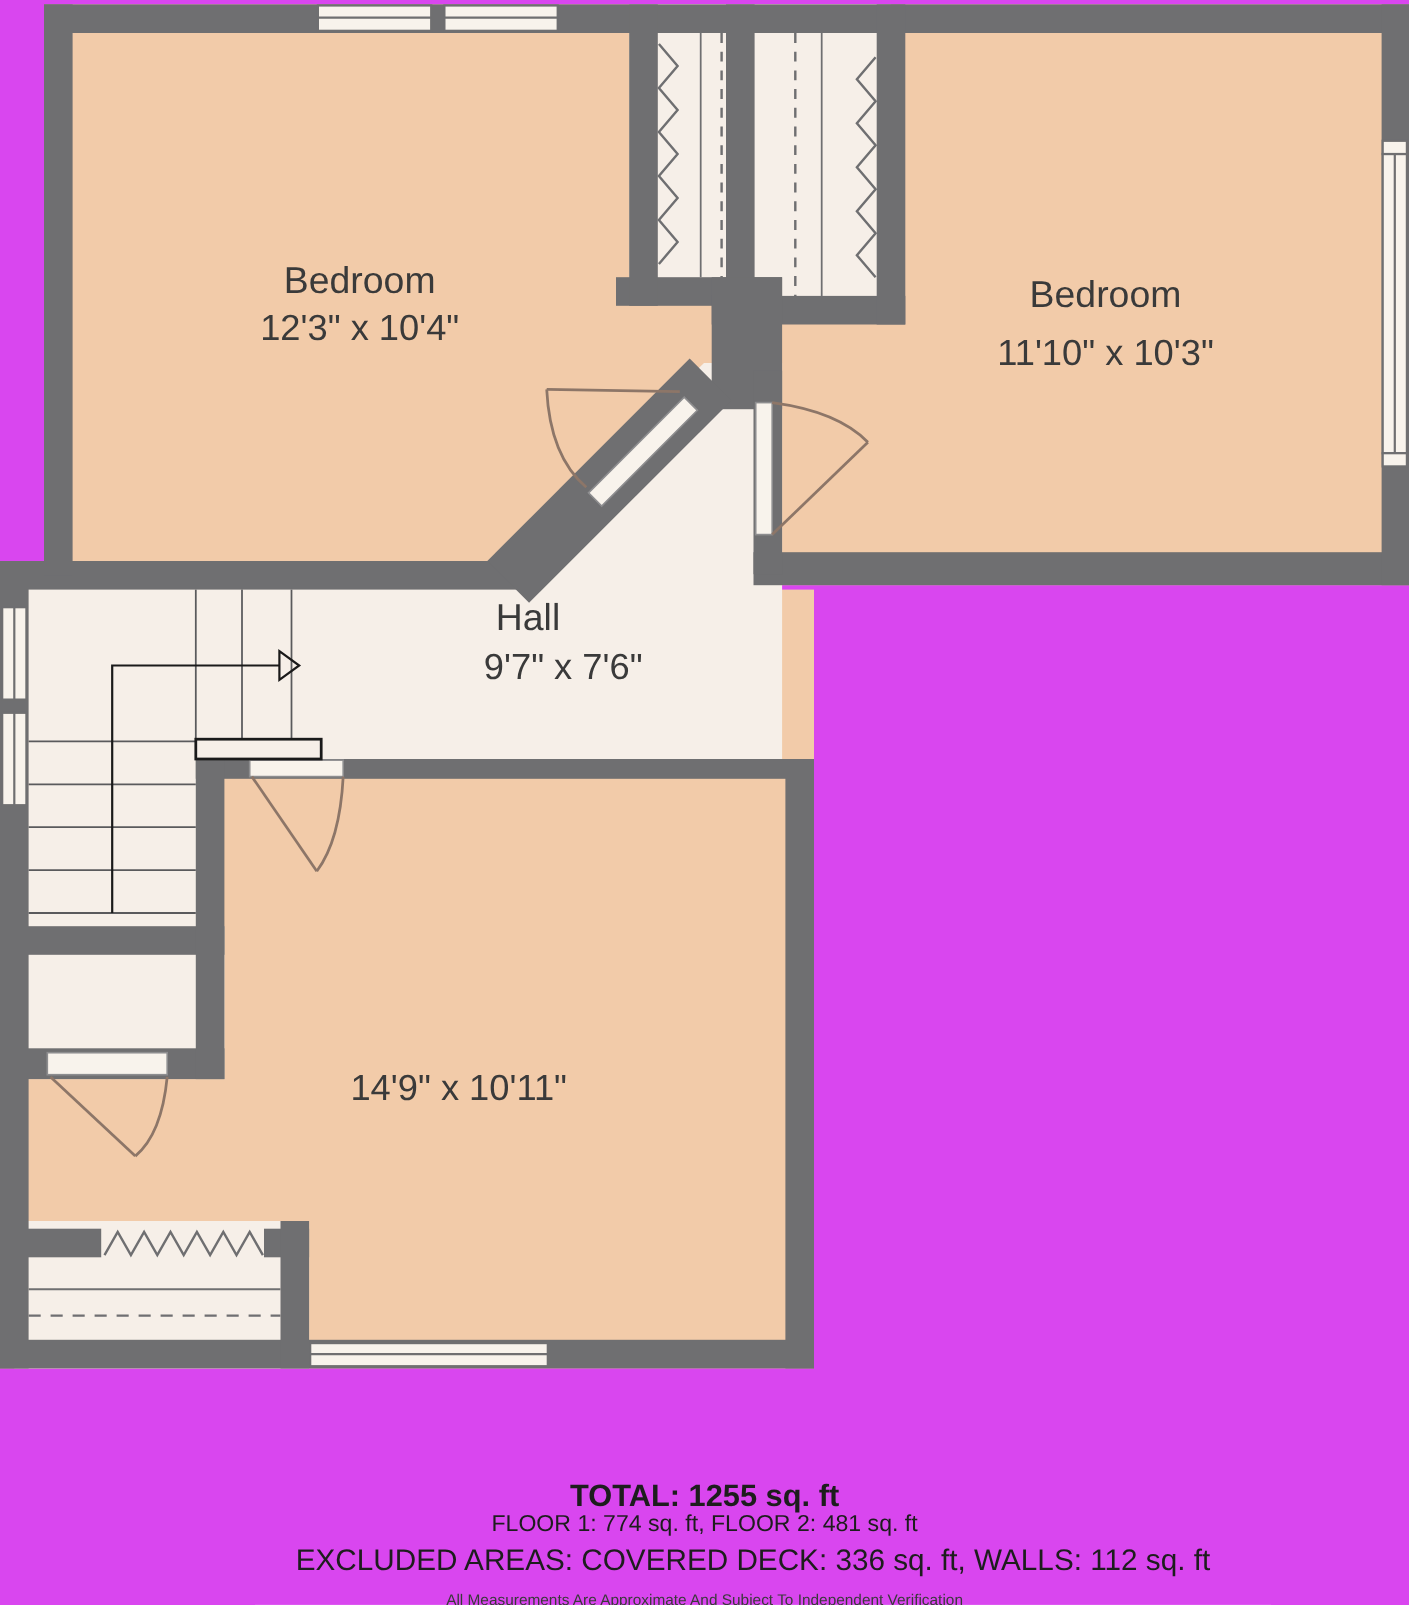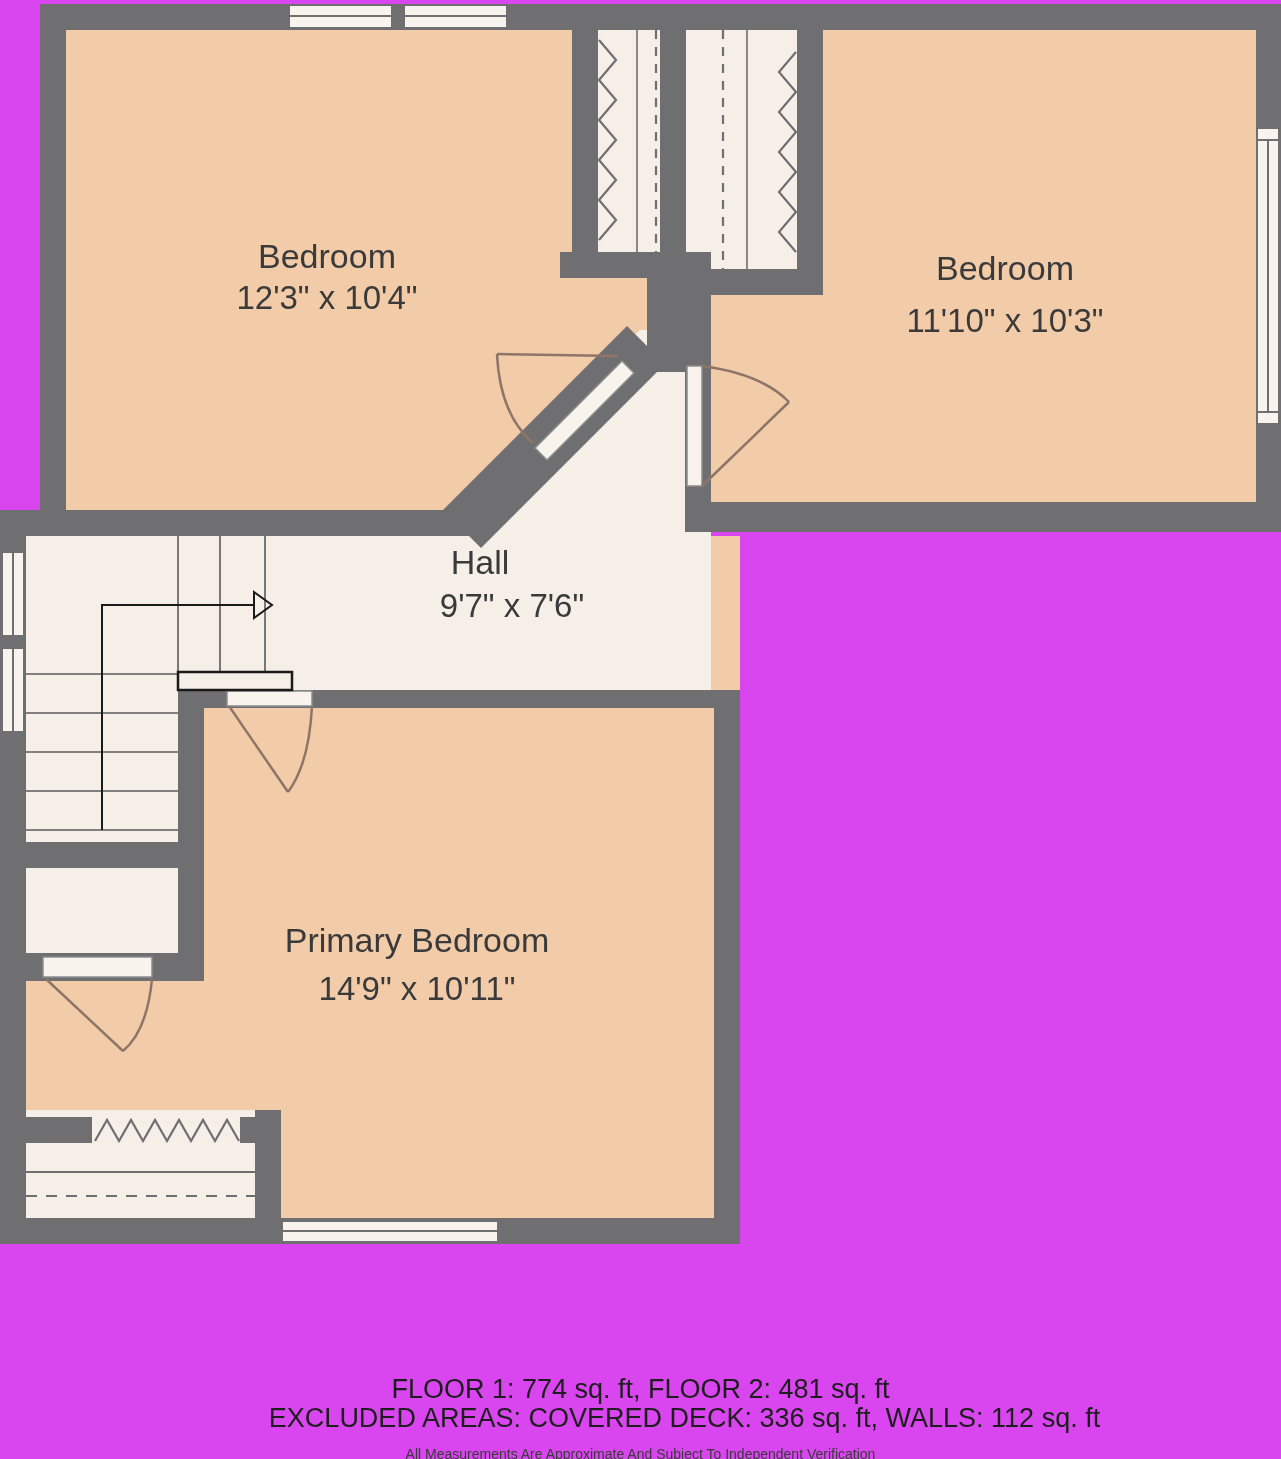--- a/index.html
+++ b/index.html
@@ -5,21 +5,21 @@
   html,body{margin:0;padding:0;background:#ffffff;}
   #page{position:relative;width:1281px;height:1459px;background:#d946ef;overflow:hidden;
         font-family:"Liberation Sans", sans-serif;}
   #plan-svg{position:absolute;left:0;top:0;}
   .room-label{position:absolute;transform:translate(-50%,-50%);text-align:center;
               color:#3a3a3a;font-size:34px;line-height:1.25;white-space:nowrap;}
   .room-dims{position:absolute;transform:translate(-50%,-50%);text-align:center;
               color:#3a3a3a;font-size:33px;white-space:nowrap;}
   .footer{position:absolute;left:0;width:1281px;text-align:center;color:#1d1d1d;}
   .footer-total{top:1344px;font-size:28px;font-weight:bold;}
-  .footer-floors{top:1374px;font-size:27px;}
+  .footer-floors{top:1374px;font-size:21px;}
   .footer-excluded{top:1403px;font-size:27px;padding-left:44px;}
   .footer-disclaimer{top:1446px;font-size:14px;color:#3a3a3a;}
 </style>
 </head>
 <body>
 
 <div id="page">
 
   <svg id="plan-svg" width="1281" height="1459" viewBox="0 0 1281 1459">
 
@@ -146,19 +146,19 @@
 
   <div class="room-label" style="left:327px;top:256px">Bedroom</div>
   <div class="room-dims" style="left:327px;top:298px">12'3" x 10'4"</div>
 
   <div class="room-label" style="left:1005px;top:268px">Bedroom</div>
   <div class="room-dims" style="left:1005px;top:321px">11'10" x 10'3"</div>
 
   <div class="room-label" style="left:480px;top:562px">Hall</div>
   <div class="room-dims" style="left:512px;top:606px">9'7" x 7'6"</div>
 
-  <div class="room-label" style="left:417px;top:940px">Primary Bedroom</div>
   <div class="room-dims" style="left:417px;top:989px">14'9" x 10'11"</div>
 
+  <div class="footer footer-total">TOTAL: 1255 sq. ft</div>
   <div class="footer footer-floors">FLOOR 1: 774 sq. ft, FLOOR 2: 481 sq. ft</div>
   <div class="footer footer-excluded">EXCLUDED AREAS: COVERED DECK: 336 sq. ft, WALLS: 112 sq. ft</div>
   <div class="footer footer-disclaimer">All Measurements Are Approximate And Subject To Independent Verification</div>
 </div>
 
 </body></html>

